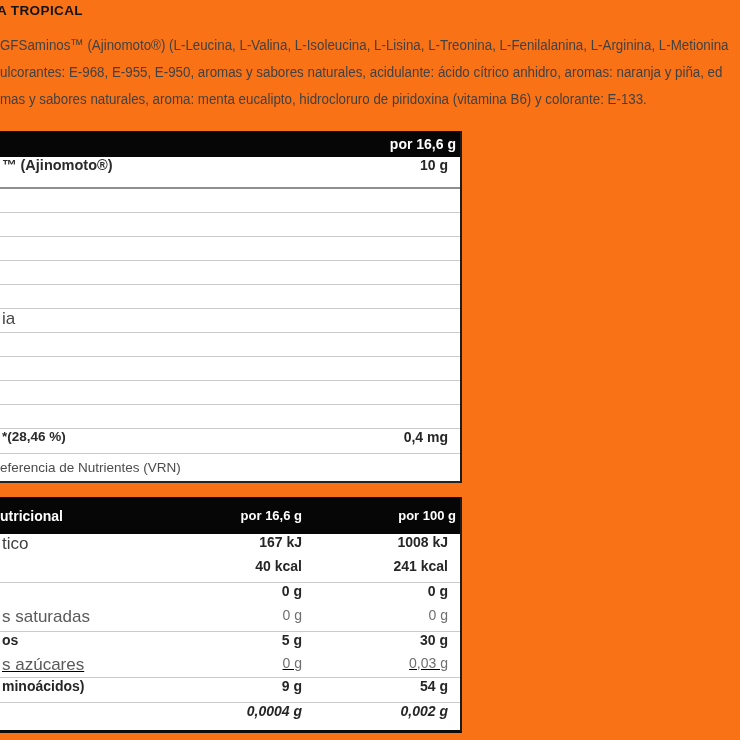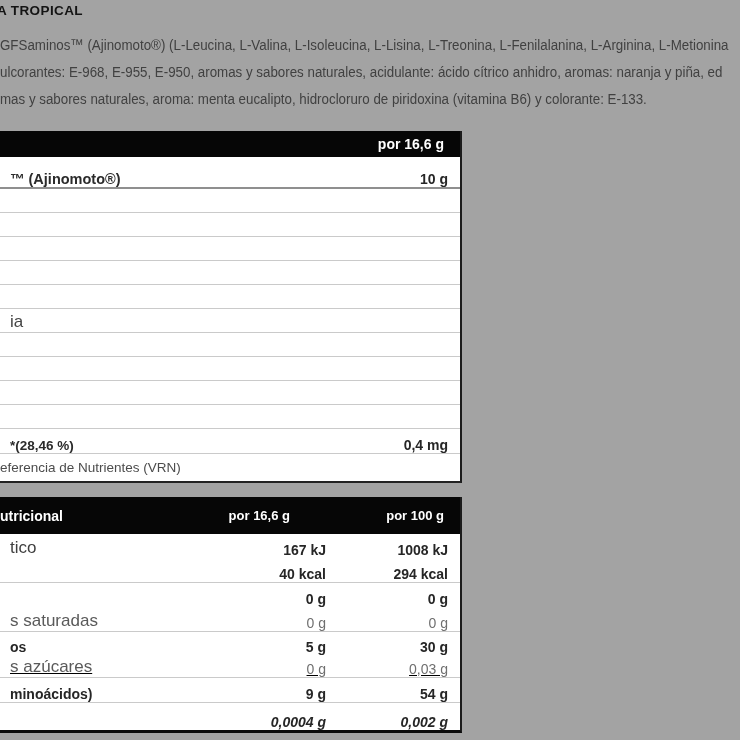--- a/index.html
+++ b/index.html
@@ -1,35 +1,35 @@
 <!DOCTYPE html>
 <html><head>
 <meta charset="utf-8">
 <style>
   html,body{margin:0;padding:0;background:#ffffff;}
   #canvas{
     position:relative;width:740px;height:740px;overflow:hidden;
-    font-family:"Liberation Sans", sans-serif;background:#a3a3a3;
+    font-family:"Liberation Sans", sans-serif;background:#f97316;
   }
   
   .heading{
     position:absolute;left:-3px;top:3px;font-size:13.5px;font-weight:bold;
     color:#141414;letter-spacing:.4px;white-space:nowrap;
   }
   .para-line{
     position:absolute;left:0;width:900px;font-size:15.5px;color:#414141;
     white-space:nowrap;overflow:hidden;transform:scaleX(.86);transform-origin:0 0;
   }
   .pl1{top:36px}.pl2{top:63px}.pl3{top:90px}
   
   .tbl{position:absolute;left:0;width:460px;background:#fff;
        border-right:2px solid #1c1c1c;}
   .hdr{background:#060606;color:#fff;font-weight:bold;display:flex;
-       align-items:center;padding:0 16px 0 0;}
-  .row{display:flex;align-items:flex-end;padding:0 12px 0 10px;box-sizing:border-box;}
+       align-items:center;padding:0 4px 0 0;}
+  .row{display:flex;align-items:flex-start;padding:0 12px 0 2px;box-sizing:border-box;gap:24px;}
   .lab{flex:1;font-size:17px;color:#4a4a4a;white-space:nowrap;overflow:hidden;}
   .val{width:140px;text-align:right;font-size:14px;white-space:nowrap;}
   .v2{width:122px;text-align:right;font-size:14px;white-space:nowrap;}
   .b{font-weight:bold;color:#262626;}
   .semib{font-weight:bold;color:#2b2b2b;}
   .muted{color:#6f6f6f;font-weight:normal;}
   .grayline{border-bottom:1px solid #cacaca;}
   
   #t1{top:131px;border-bottom:2px solid #222;}
   #t1 .hdr{height:26px;font-size:13px;justify-content:flex-end;}
@@ -127,21 +127,21 @@
     </div>
 
     <div class="row t2-r">
       <span class="lab" style="color:#3f3f3f">tico</span>
       <span class="val b">167 kJ</span>
       <span class="v2 b">1008 kJ</span>
     </div>
     <div class="row t2-r-kcal grayline">
       <span class="lab"></span>
       <span class="val b">40 kcal</span>
-      <span class="v2 b">294 kcal</span>
+      <span class="v2 b">241 kcal</span>
     </div>
     <div class="row t2-r">
       <span class="lab"></span>
       <span class="val b">0 g</span>
       <span class="v2 b">0 g</span>
     </div>
     <div class="row t2-r-sat grayline">
       <span class="lab" style="color:#5a5a5a">s saturadas</span>
       <span class="val muted">0 g</span>
       <span class="v2 muted">0 g</span>

